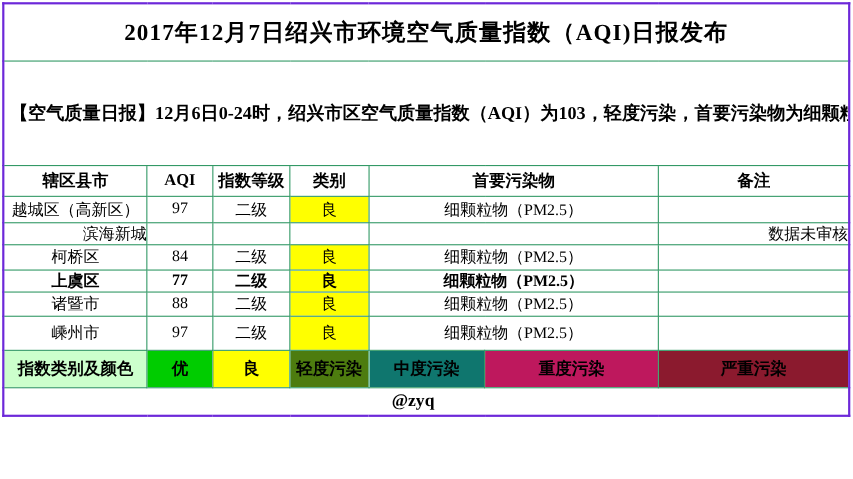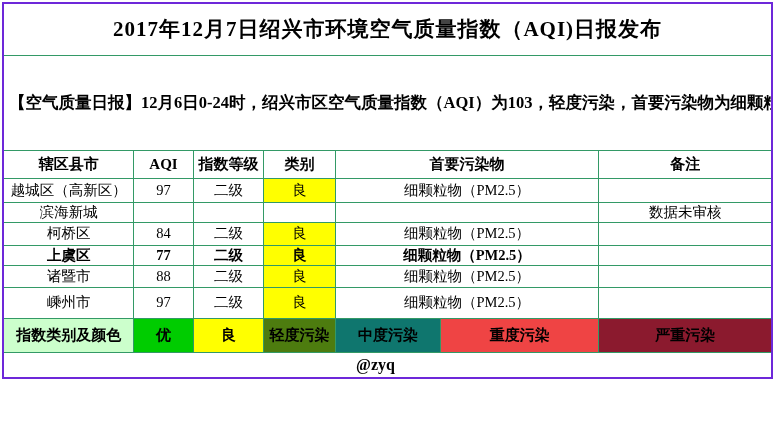--- a/index.html
+++ b/index.html
@@ -45,21 +45,21 @@
     font-size: 15px;
     font-weight: bold;
     height: 28px;
   }
   .sheet td.data {
     font-size: 14.5px;
     height: 22px;
   }
   tr.r0 td.data { height: 24px; }
   tr.r1 td.data { height: 20px; }
-  tr.r2 td.data { height: 20px; }
+  tr.r2 td.data { height: 20px; text-align: right; }
   tr.r3 td.data { height: 23px; text-align: center; }
   tr.r4 td.data { height: 20px; font-weight: bold; }
   tr.r5 td.data { height: 22px; }
   tr.r6 td.data { height: 31px; }
   tr.r7 td.data { height: 26px; }
   .legend-row td {
     height: 34px;
     font-size: 15px;
     font-weight: bold;
   }
@@ -159,21 +159,21 @@
     <td class="data"></td>
   </tr>
 
 
   <tr class="legend-row">
     <td style="background-color: rgb(204, 255, 204); text-align: center;">指数类别及颜色</td>
     <td style="background-color: rgb(0, 204, 0);">优</td>
     <td style="background-color: rgb(255, 255, 0);">良</td>
     <td style="background-color: #4d7c0f;">轻度污染</td>
     <td style="background-color: #0f766e;">中度污染</td>
-    <td style="background-color: #ef4444;">重度污染</td>
+    <td style="background-color: #be185d;">重度污染</td>
     <td style="background-color: rgb(139, 26, 46);">严重污染</td>
   </tr>
 
   <tr>
     <td class="footer-cell" colspan="7">@zyq</td>
   </tr>
 </tbody>
   </table>
 
 </body></html>

